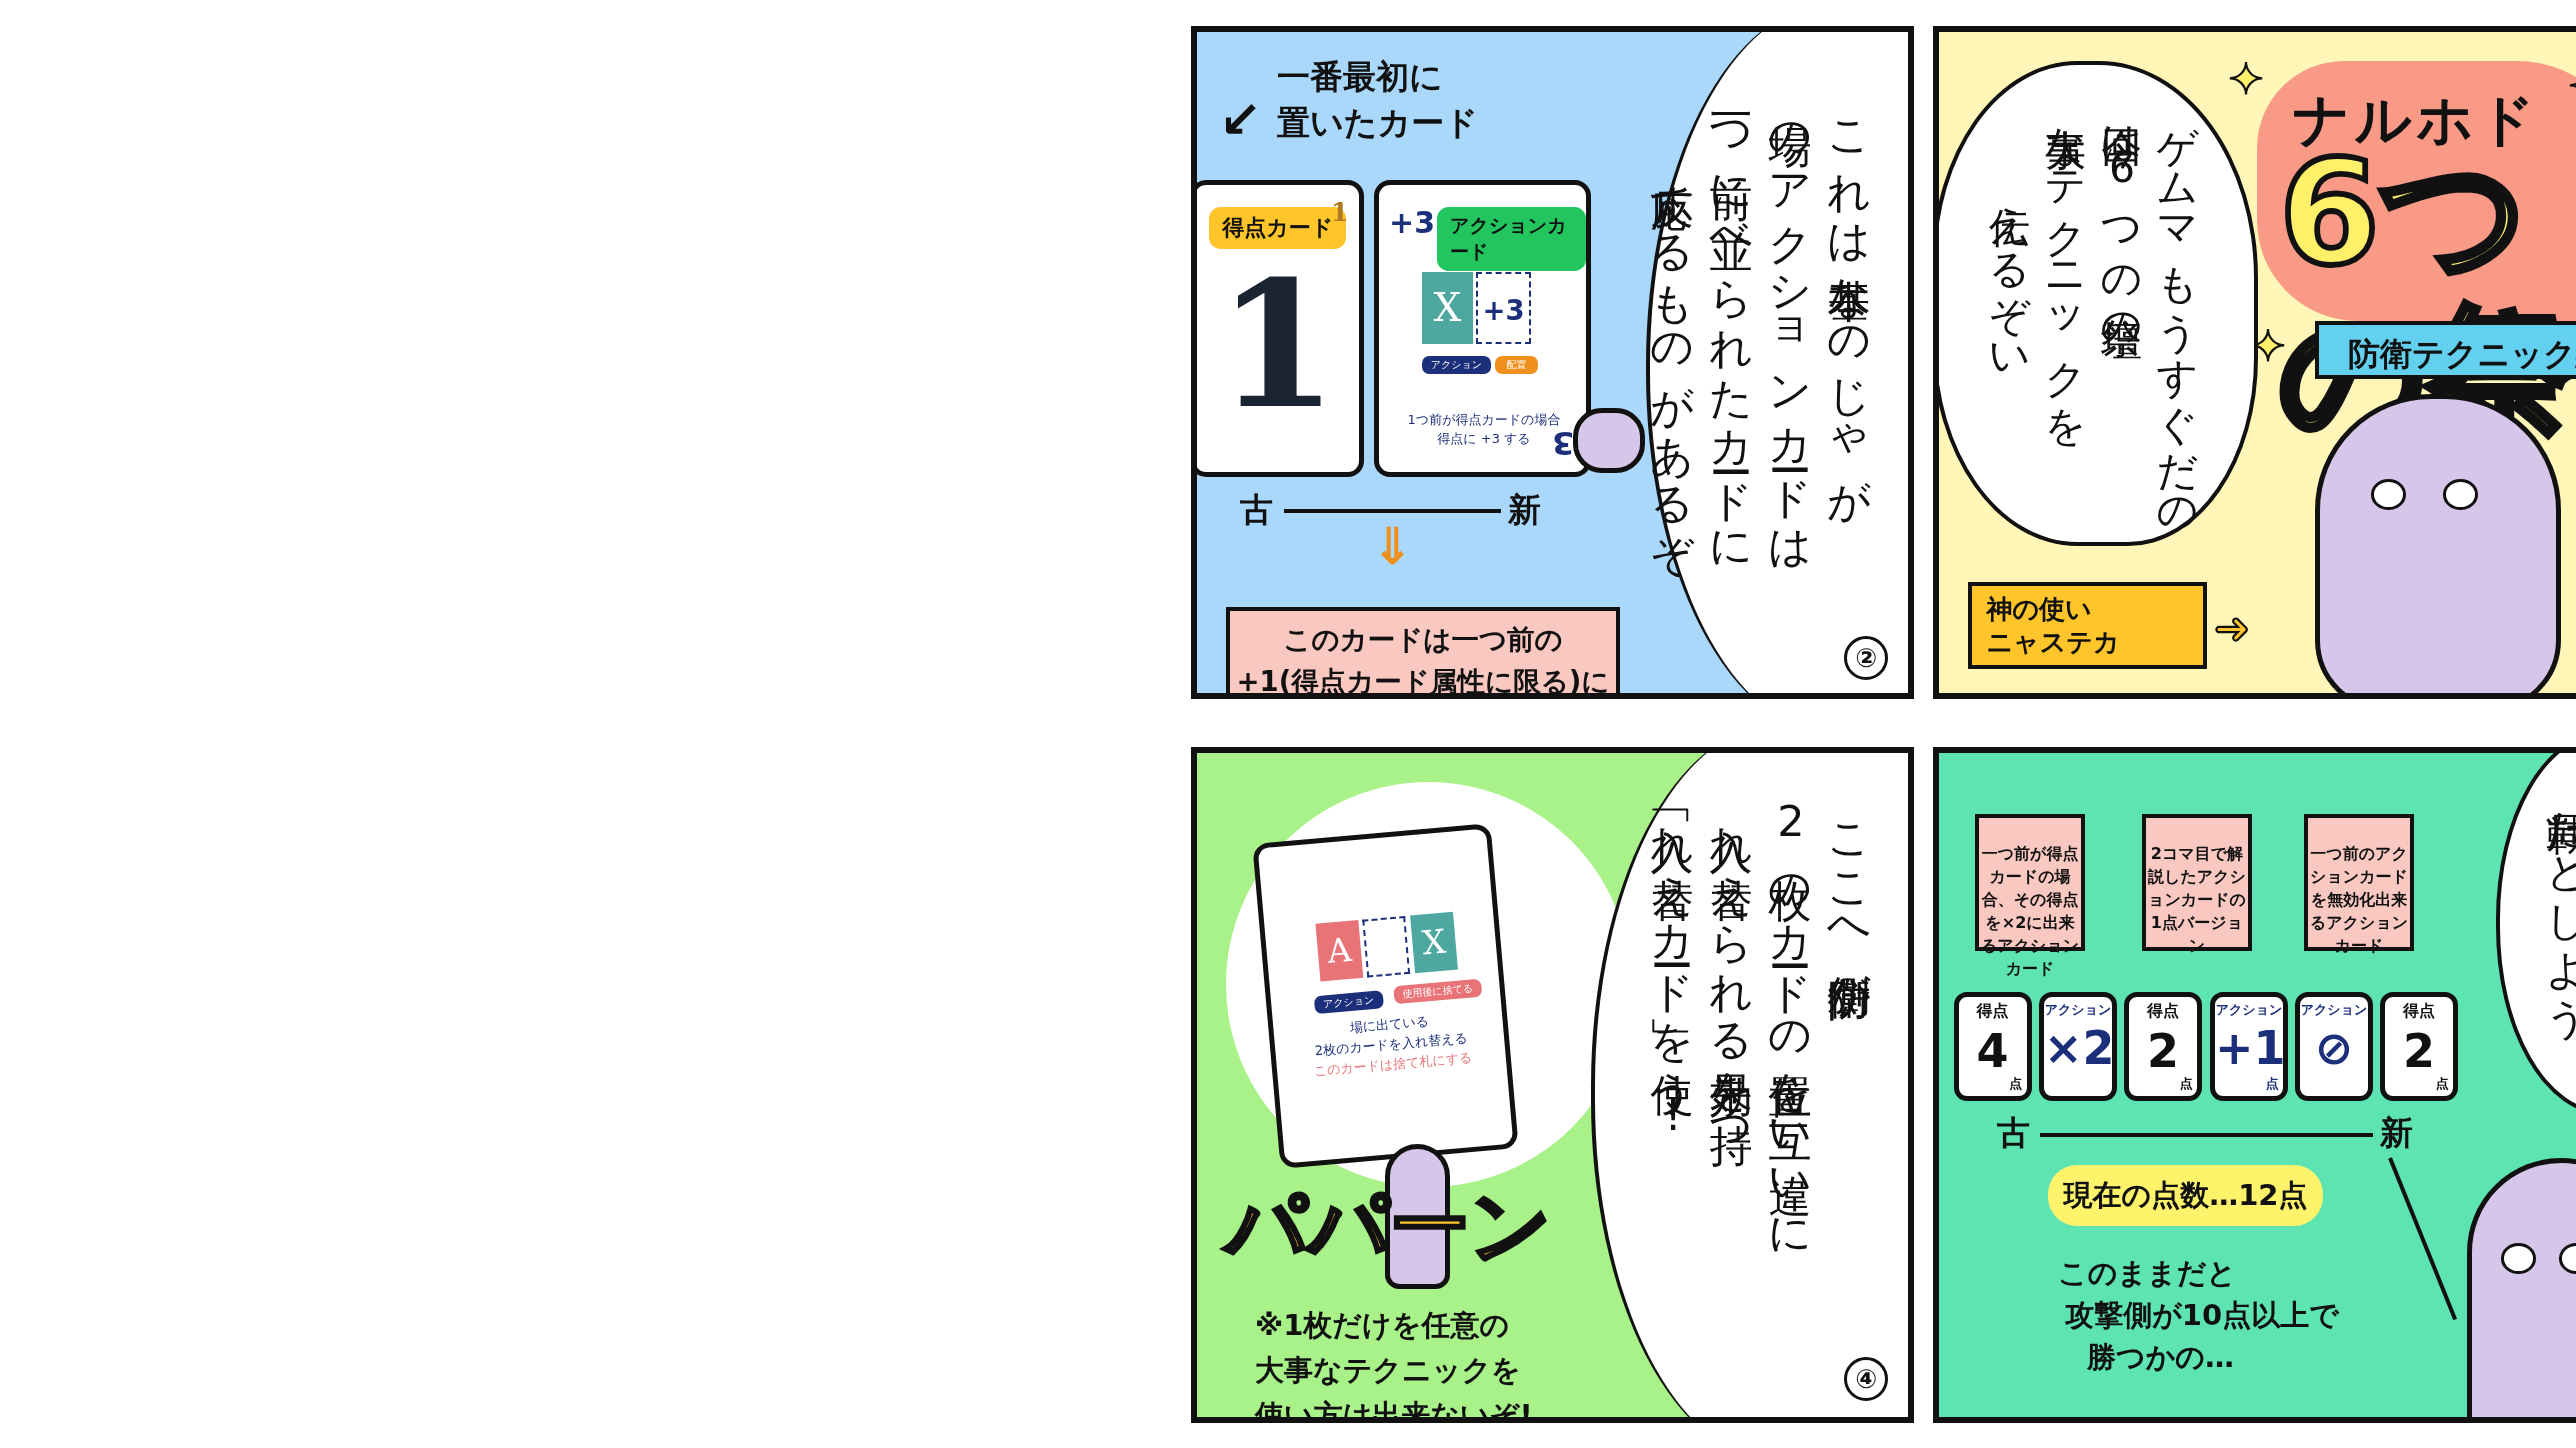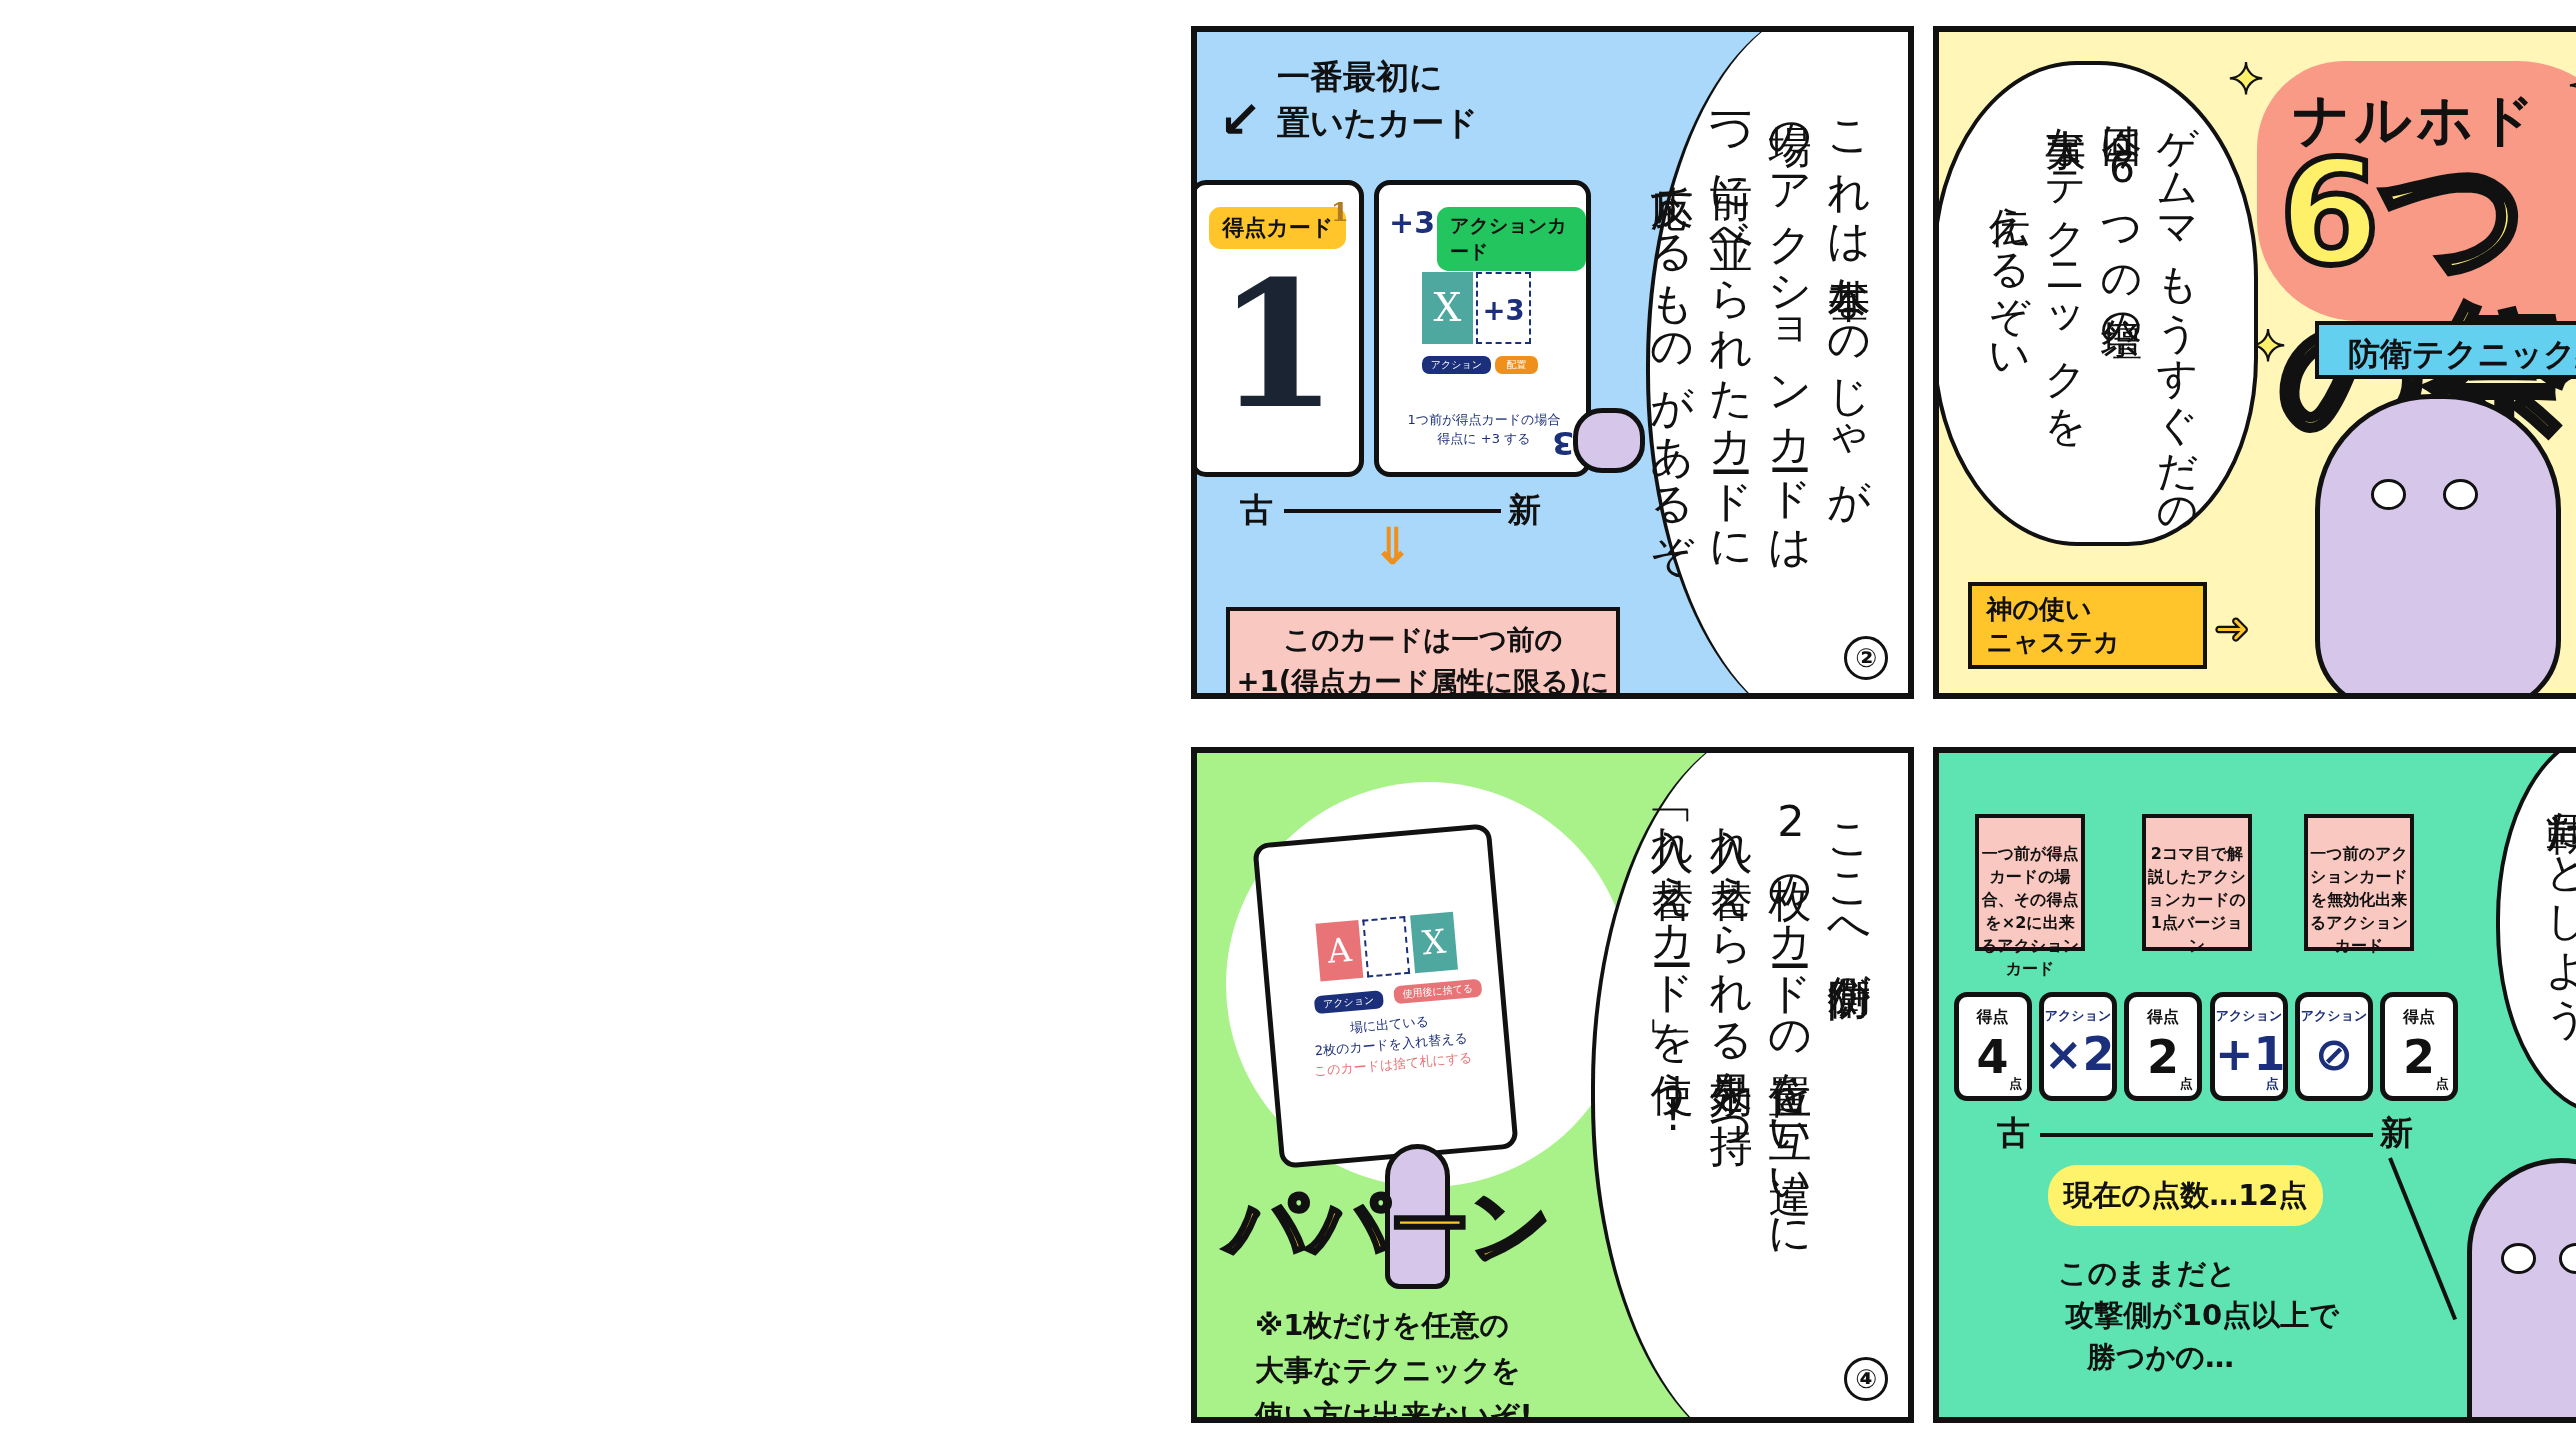--- a/index.html
+++ b/index.html
@@ -54,21 +54,21 @@
   #p4 .sfx { position:absolute; left:29px; top:420px; font-size:80px; font-weight:bold; color:#ffc52b; -webkit-text-stroke:3.6px #111; }
 
   
   #p3 { left:1933px; top:747px; width:658px; height:676px; background:#5ee4b3; border-right:none; }
   #p3 .bubble { position:absolute; left:557px; top:-22px; width:217px; height:376px; background:#fff;
                 border:4.3px solid #111; border-radius:109px 0 0 109px / 188px 0 0 188px; }
   #p3 .speech { position:absolute; left:600px; top:29px; font-size:41px; line-height:55px; }
   .callout { position:absolute; width:110px; height:137px; background:#f9c8c0; border:4.3px solid #111; box-sizing:border-box;
              font-size:16px; line-height:23px; text-align:center; font-weight:bold; padding-top:24px; }
   .mini { position:absolute; top:239px; width:78px; height:109px; background:#fff; border:5px solid #111; border-radius:13px; box-sizing:border-box; text-align:center; }
-  .mini .lbl { font-size:16px; font-weight:bold; margin-top:10px; }
+  .mini .lbl { font-size:16px; font-weight:bold; margin-top:4px; }
   .mini .val { font-size:46px; font-weight:bold; line-height:58px; }
   .mini .unit { position:absolute; right:4.3px; bottom:2.9px; font-size:13px; font-weight:bold; }
   .mini.action { color:#1c2f7a; }
   #p3 .score { position:absolute; left:109px; top:412px; width:275px; height:61px; background:#fff36c; border-radius:29px;
                font-size:29px; font-weight:bold; line-height:61px; text-align:center; }
   #p3 .note { position:absolute; left:119px; top:499px; font-size:29px; line-height:42px; font-weight:bold; }
 </style>
 </head>
 <body>
 

